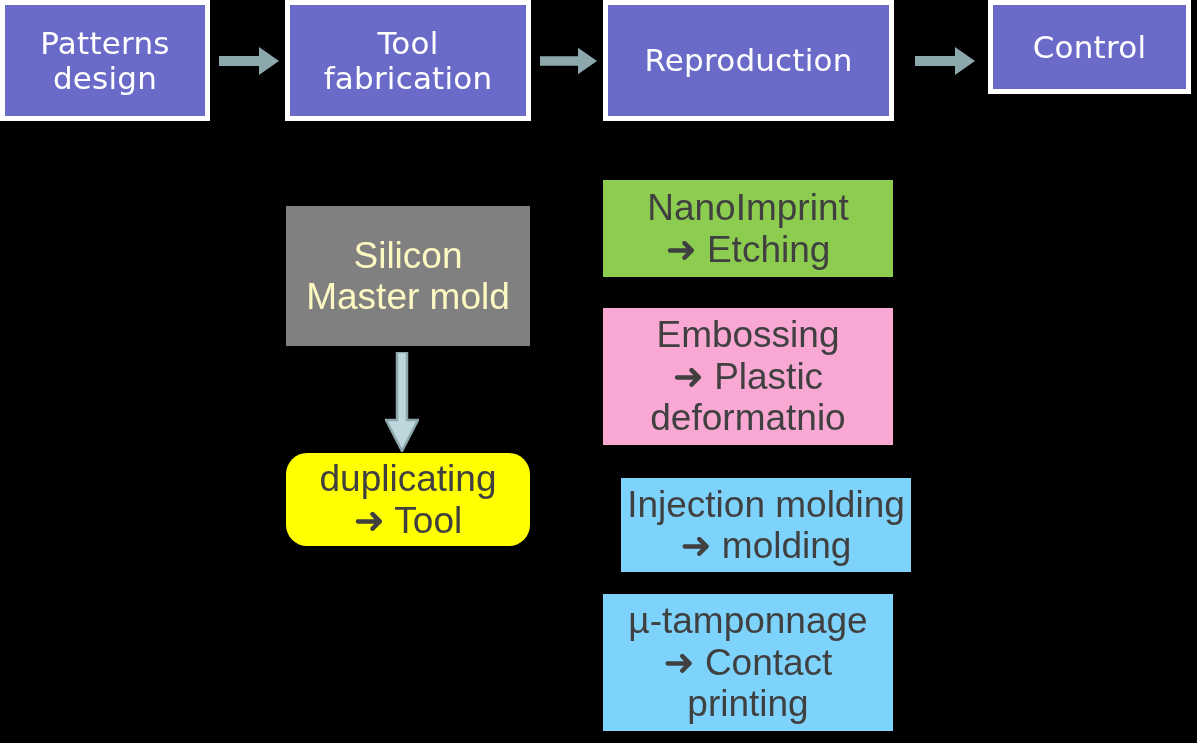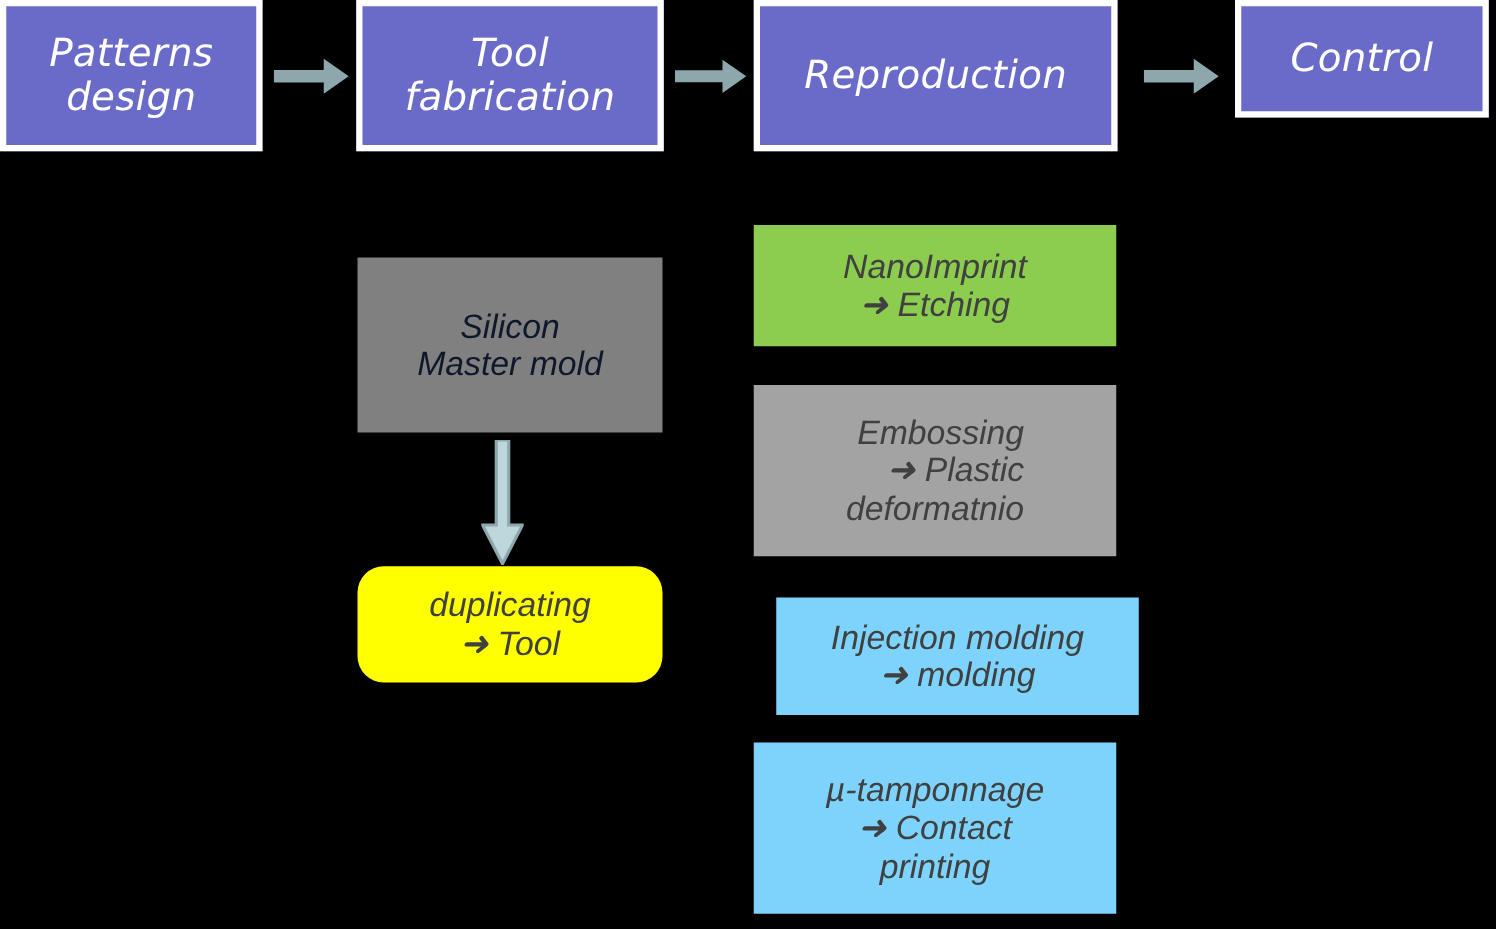--- a/index.html
+++ b/index.html
@@ -23,52 +23,51 @@
   
   .box {
     position: absolute;
     box-sizing: border-box;
     display: flex;
     align-items: center;
     justify-content: center;
     text-align: center;
     line-height: 1.12;
     white-space: pre-line;
-    font-style: italic;
   }
 
   
   .stage {
     background: #6A6BC9;
     border: 5px solid #FFFFFF;
     color: #FFFFFF;
     font-family: "DejaVu Sans", sans-serif;
     font-size: 31px;
     font-weight: 400;
     letter-spacing: 0.2px;
   }
 
   
   .proc {
     color: #404040;
     font-family: "Liberation Sans", sans-serif;
-    font-size: 27px;
+    font-size: 37px;
     font-weight: 400;
   }
   .proc-silicon {
     background: #808080;
-    color: #0f172a;
+    color: #fef9c3;
   }
   .proc-dup {
     background: #FFFF00;
     color: #404040;
     border-radius: 21px;
   }
   .proc-nano   { background: #8CCC4F; }
-  .proc-emb    { background: #a3a3a3; text-align: right; }
+  .proc-emb    { background: #f9a8d4; }
   .proc-inj    { background: #7dd3fc; margin-left: 18px; }
   .proc-tamp   { background: #7dd3fc; }
 
   
   .harrow {
     position: absolute;
     display: block;
   }
 
   

